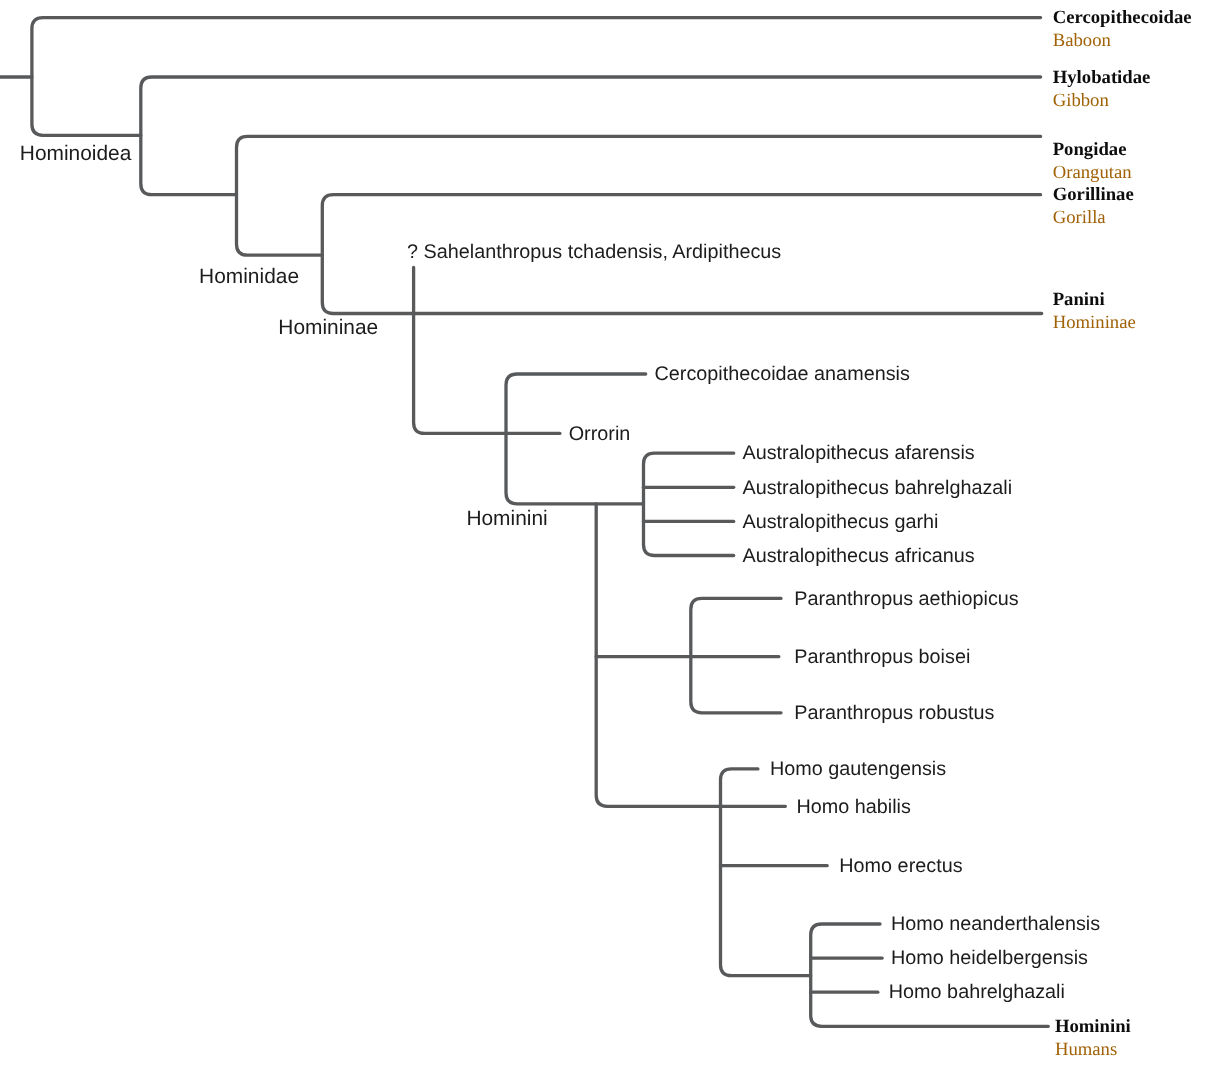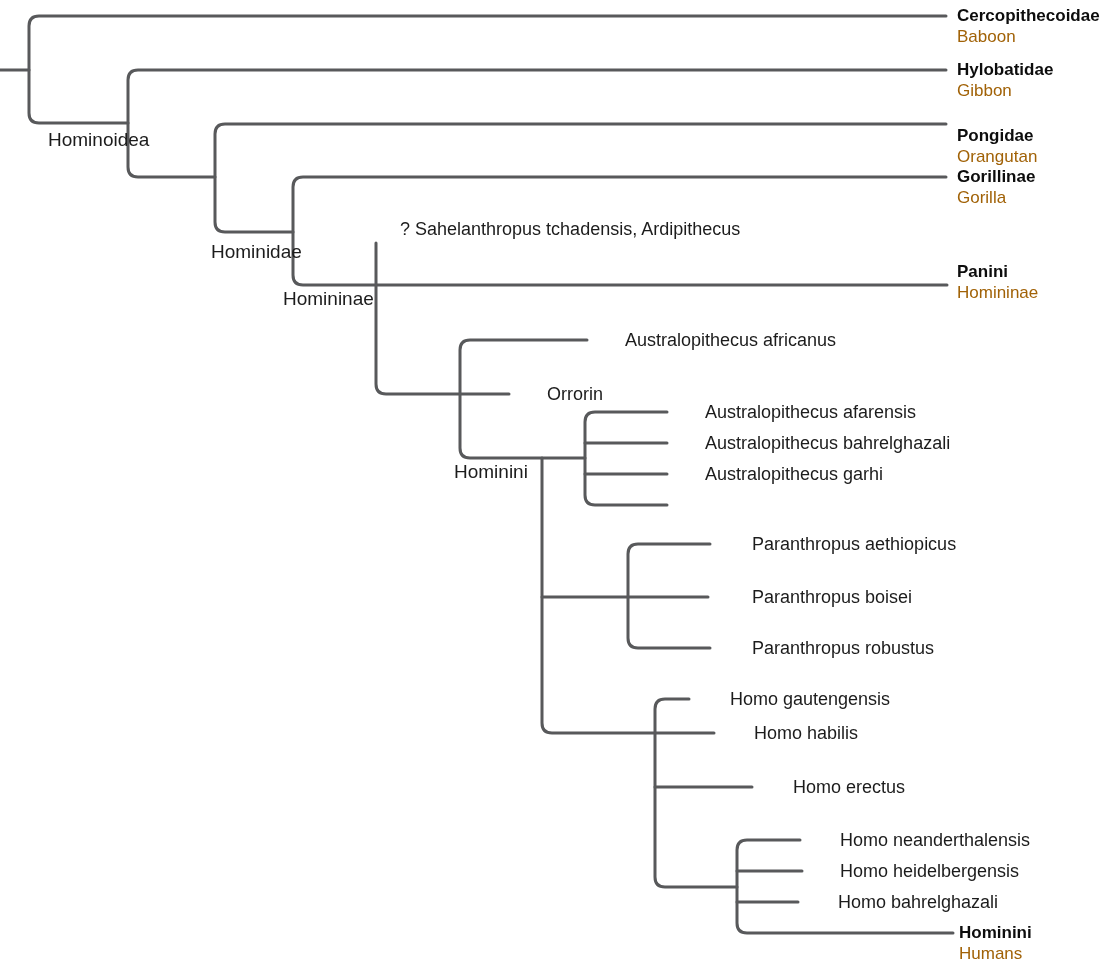--- a/index.html
+++ b/index.html
@@ -17,30 +17,30 @@
     fill: none;
     stroke: #58595b;
     stroke-width: 3;
     stroke-linecap: round;
   }
   .lbl {
     position: absolute;
     white-space: nowrap;
     transform: translateY(-50%);
     line-height: 1.15;
-    margin-left: 30px;
   }
   .clade { font-size: 19px; color: #1c1c1c; }
   .species { font-size: 18px; color: #1c1c1c; }
   .tip {
     position: absolute;
     white-space: nowrap;
     transform: translateY(-11px);
     line-height: 21px;
     font-size: 17px;
+    font-family: Liberation Serif, serif;
   }
   .tip-name { font-weight: 700; color: #0d0d0d; }
   .tip-common { font-weight: 400; color: #a16207; }
 </style>
 </head>
 <body>
 
 <div class="canvas">
 
   <svg class="tree" width="1117" height="969" viewBox="0 0 1117 969">
@@ -63,25 +63,26 @@
     <path d="M 737 871 H 802"></path>
     <path d="M 737 902 H 798"></path>
   </svg>
 
   <div class="lbl clade" style="left:18px;  top:140px">Hominoidea</div>
   <div class="lbl clade" style="left:181px; top:252px">Hominidae</div>
   <div class="lbl clade" style="left:253px; top:299px">Homininae</div>
   <div class="lbl clade" style="left:424px; top:472px">Hominini</div>
 
   <div class="lbl species" style="left:370px; top:229px">? Sahelanthropus tchadensis, Ardipithecus</div>
-  <div class="lbl species" style="left:595px; top:340px">Australopithecus africanus</div>
+  <div class="lbl species" style="left:595px; top:340px">Cercopithecoidae anamensis</div>
   <div class="lbl species" style="left:517px; top:394px">Orrorin</div>
   <div class="lbl species" style="left:675px; top:412px">Australopithecus afarensis</div>
   <div class="lbl species" style="left:675px; top:443px">Australopithecus bahrelghazali</div>
   <div class="lbl species" style="left:675px; top:474px">Australopithecus garhi</div>
+  <div class="lbl species" style="left:675px; top:505px">Australopithecus africanus</div>
   <div class="lbl species" style="left:722px; top:544px">Paranthropus aethiopicus</div>
   <div class="lbl species" style="left:722px; top:597px">Paranthropus boisei</div>
   <div class="lbl species" style="left:722px; top:648px">Paranthropus robustus</div>
   <div class="lbl species" style="left:700px; top:699px">Homo gautengensis</div>
   <div class="lbl species" style="left:724px; top:733px">Homo habilis</div>
   <div class="lbl species" style="left:763px; top:787px">Homo erectus</div>
   <div class="lbl species" style="left:810px; top:840px">Homo neanderthalensis</div>
   <div class="lbl species" style="left:810px; top:871px">Homo heidelbergensis</div>
   <div class="lbl species" style="left:808px; top:902px">Homo bahrelghazali</div>
 

